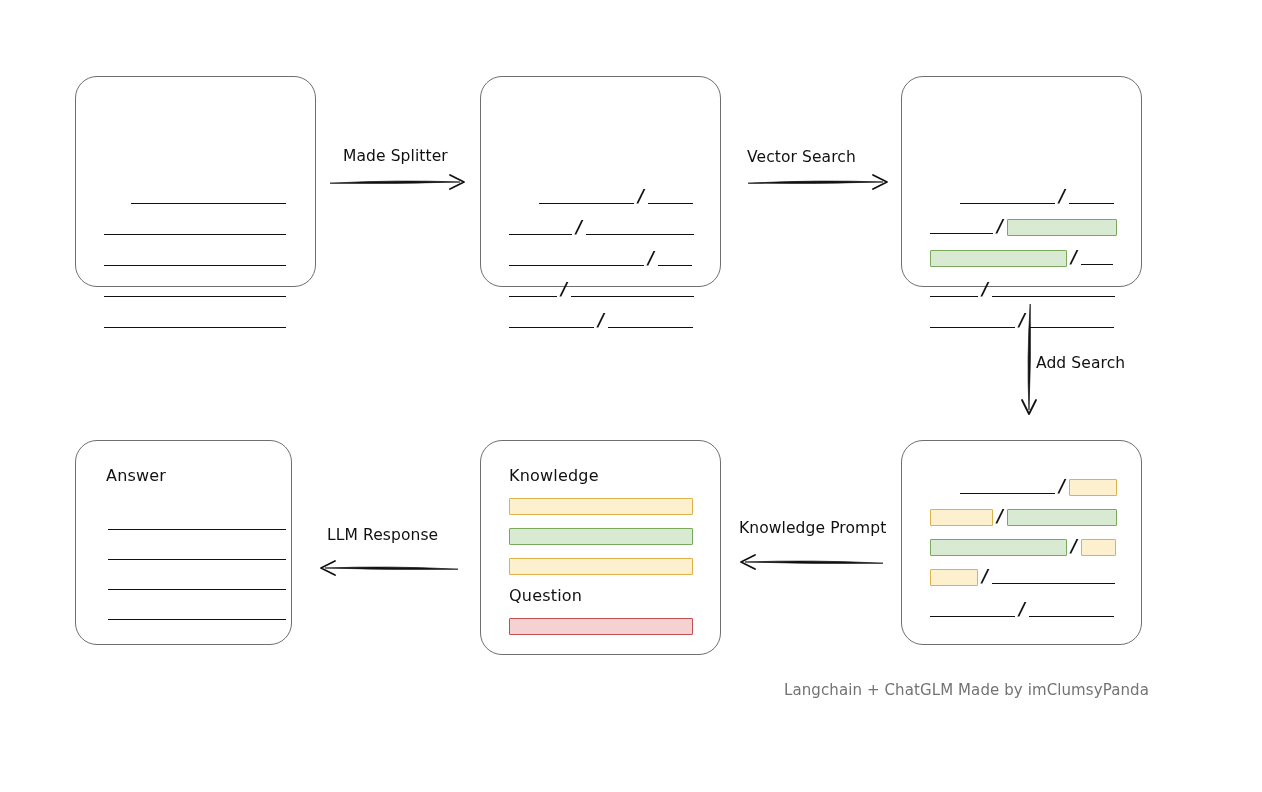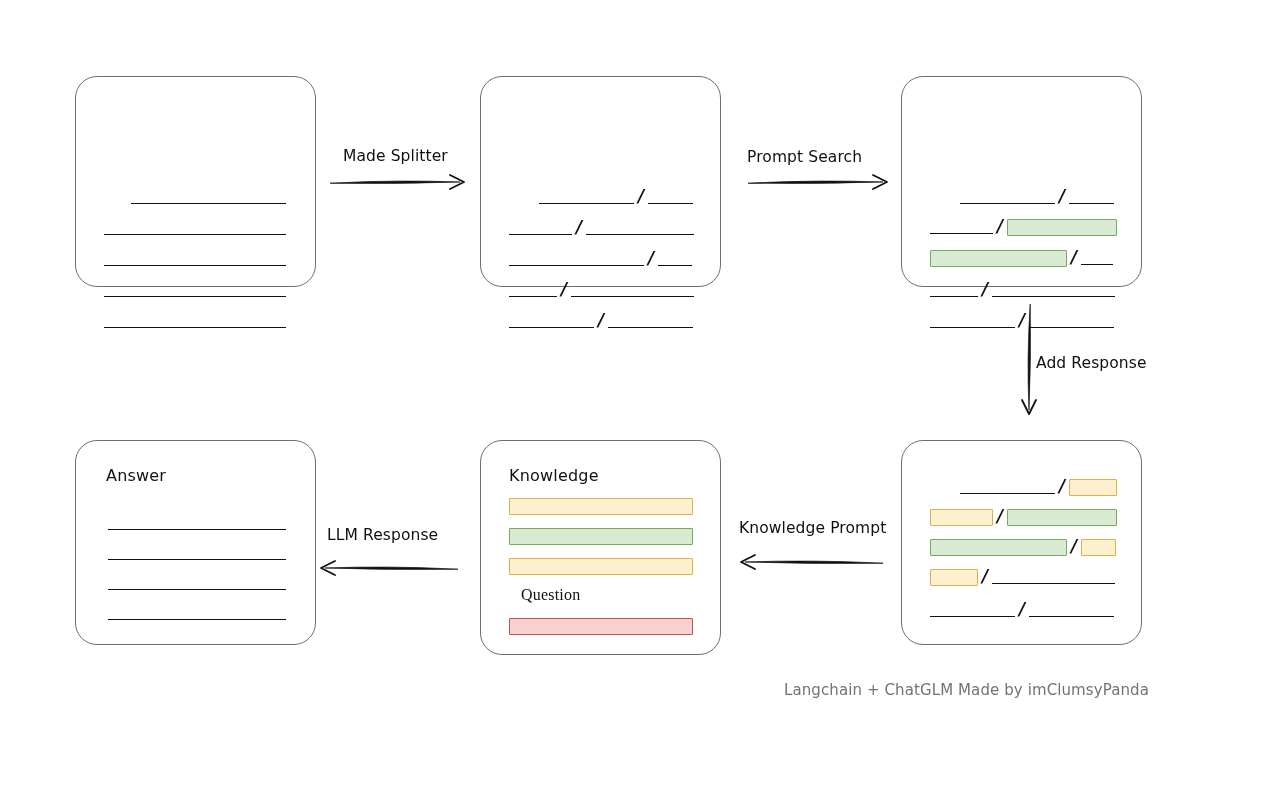--- a/index.html
+++ b/index.html
@@ -179,35 +179,35 @@
         <div class="seg-line" style="width: 123px;"></div>
       </div>
       <div class="row" style="left: 28px; top: 159px;">
         <div class="seg-line" style="width: 85px;"></div>
         <div class="seg-slash">/</div>
         <div class="seg-line" style="width: 85px;"></div>
       </div>
     </div>
     <div class="doc-box" style="left: 480px; top: 440px; width: 241px; height: 215px;">
       <div class="box-label" style="left: 28px; top: 25px;">Knowledge</div>
-      <div class="box-label" style="left: 40px; top: 145px; font-family: Liberation Serif, serif;">Question</div>
+      <div class="box-label" style="left: 28px; top: 145px;">Question</div>
       <div class="row" style="left: 28px; top: 55px;">
         <div class="seg-chip chip-yellow" style="width: 184px;"></div>
       </div>
       <div class="row" style="left: 28px; top: 85px;">
         <div class="seg-chip chip-green" style="width: 184px;"></div>
       </div>
       <div class="row" style="left: 28px; top: 115px;">
         <div class="seg-chip chip-yellow" style="width: 184px;"></div>
       </div>
       <div class="row" style="left: 28px; top: 175px;">
         <div class="seg-chip chip-red" style="width: 184px;"></div>
       </div>
     </div>
-    <div class="doc-box" style="left: 75px; top: 440px; width: 241px; height: 205px;">
+    <div class="doc-box" style="left: 75px; top: 440px; width: 217px; height: 205px;">
       <div class="box-label" style="left: 30px; top: 25px;">Answer</div>
       <div class="row" style="left: 32px; top: 72px;">
         <div class="seg-line" style="width: 178px;"></div>
       </div>
       <div class="row" style="left: 32px; top: 102px;">
         <div class="seg-line" style="width: 178px;"></div>
       </div>
       <div class="row" style="left: 32px; top: 132px;">
         <div class="seg-line" style="width: 178px;"></div>
       </div>
@@ -221,28 +221,28 @@
         <path d="M120 3 L134 10 L120 17" fill="none" stroke="#111111" stroke-width="1.8" stroke-linejoin="round" stroke-linecap="round"></path>
       </svg>
     </div>
     <div class="edge-label" style="left: 343px; top: 147px;">Made Splitter</div>
     <div class="edge" style="left: 748px; top: 172px;">
       <svg width="139" height="20" viewBox="0 0 139 20">
         <path d="M0 11.2 Q 69.5 7.6 135 10 Q 69.5 12.2 0 11.2 Z" fill="#111111" stroke="#111111" stroke-width="0.7"></path>
         <path d="M125 3 L139 10 L125 17" fill="none" stroke="#111111" stroke-width="1.8" stroke-linejoin="round" stroke-linecap="round"></path>
       </svg>
     </div>
-    <div class="edge-label" style="left: 747px; top: 148px;">Prompt Search</div>
+    <div class="edge-label" style="left: 747px; top: 148px;">Vector Search</div>
     <div class="edge" style="left: 1019px; top: 304px;">
       <svg width="20" height="110" viewBox="0 0 20 110">
         <path d="M11.2 0 Q 7.6 55 10 106 Q 12.2 55 11.2 0 Z" fill="#111111" stroke="#111111" stroke-width="0.7"></path>
         <path d="M3 96 L10 110 L17 96" fill="none" stroke="#111111" stroke-width="1.8" stroke-linejoin="round" stroke-linecap="round"></path>
       </svg>
     </div>
-    <div class="edge-label" style="left: 1036px; top: 354px;">Add Response</div>
+    <div class="edge-label" style="left: 1036px; top: 354px;">Add Search</div>
     <div class="edge" style="left: 741px; top: 552px;">
       <svg width="142" height="20" viewBox="0 0 142 20">
         <path d="M142 11.2 Q 71 7.6 4 10 Q 71 12.2 142 11.2 Z" fill="#111111" stroke="#111111" stroke-width="0.7"></path>
         <path d="M14 3 L0 10 L14 17" fill="none" stroke="#111111" stroke-width="1.8" stroke-linejoin="round" stroke-linecap="round"></path>
       </svg>
     </div>
     <div class="edge-label" style="left: 739px; top: 519px;">Knowledge Prompt</div>
     <div class="edge" style="left: 321px; top: 558px;">
       <svg width="137" height="20" viewBox="0 0 137 20">
         <path d="M137 11.2 Q 68.5 7.6 4 10 Q 68.5 12.2 137 11.2 Z" fill="#111111" stroke="#111111" stroke-width="0.7"></path>

